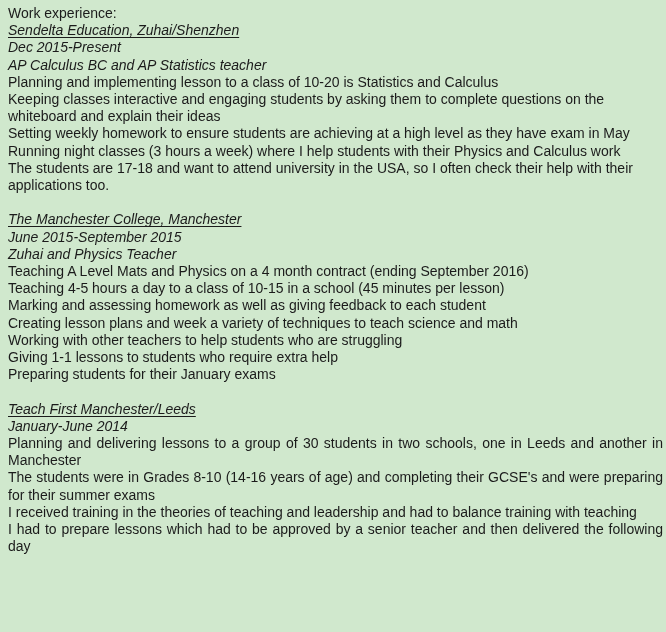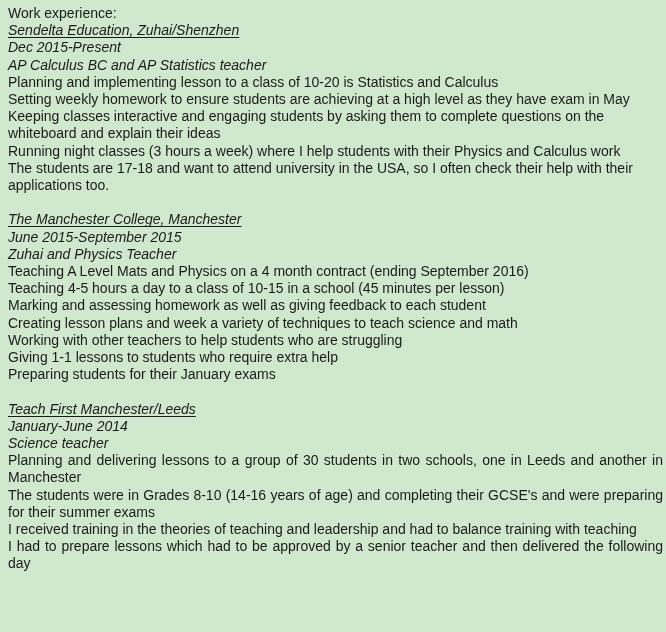--- a/index.html
+++ b/index.html
@@ -50,22 +50,22 @@
 <div class="doc" id="doc" style="color: rgb(27, 27, 27);">
 
   <p class="title">Work experience:</p>
 
   <section class="job">
     <p class="company">Sendelta Education, Zuhai/Shenzhen</p>
     <p class="dates">Dec 2015-Present</p>
     <p class="role">AP Calculus BC and AP Statistics teacher</p>
     <ul class="bullets">
       <li>Planning and implementing lesson to a class of 10-20 is Statistics and Calculus</li>
+      <li>Keeping classes interactive and engaging students by asking them to complete questions on the whiteboard and explain their ideas</li>
       <li>Setting weekly homework to ensure students are achieving at a high level as they have exam in May</li>
-      <li>Keeping classes interactive and engaging students by asking them to complete questions on the whiteboard and explain their ideas</li>
       <li>Running night classes (3 hours a week) where I help students with their Physics and Calculus work</li>
       <li>The students are 17-18 and want to attend university in the USA, so I often check their help with their applications too.</li>
     </ul>
   </section>
 
   <section class="job">
     <p class="company">The Manchester College, Manchester</p>
     <p class="dates">June 2015-September 2015</p>
     <p class="role">Zuhai and Physics Teacher</p>
     <ul class="bullets">
@@ -75,21 +75,20 @@
       <li>Creating lesson plans and week a variety of techniques to teach science and math</li>
       <li>Working with other teachers to help students who are struggling</li>
       <li>Giving 1-1 lessons to students who require extra help</li>
       <li>Preparing students for their January exams</li>
     </ul>
   </section>
 
   <section class="job">
     <p class="company">Teach First Manchester/Leeds</p>
     <p class="dates">January-June 2014</p>
-    <p class="role">Science teacher</p>
     <ul class="bullets justify">
       <li>Planning and delivering lessons to a group of 30 students in two schools, one in Leeds and another in Manchester</li>
       <li>The students were in Grades 8-10 (14-16 years of age) and completing their GCSE's and were preparing for their summer exams</li>
       <li>I received training in the theories of teaching and leadership and had to balance training with teaching</li>
       <li>I had to prepare lessons which had to be approved by a senior teacher and then delivered the following day</li>
     </ul>
   </section>
 
 </div>
 

